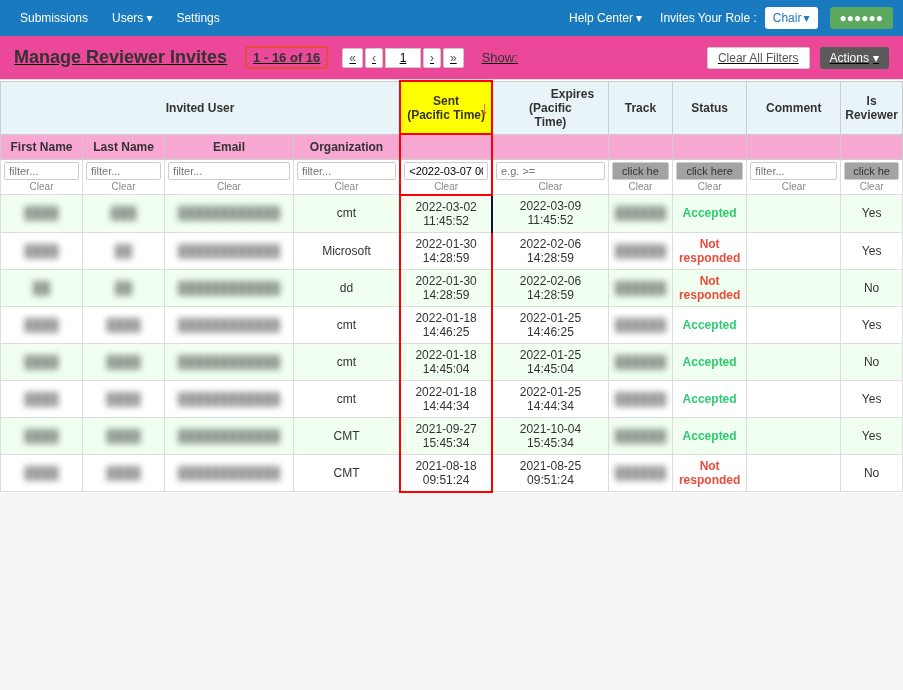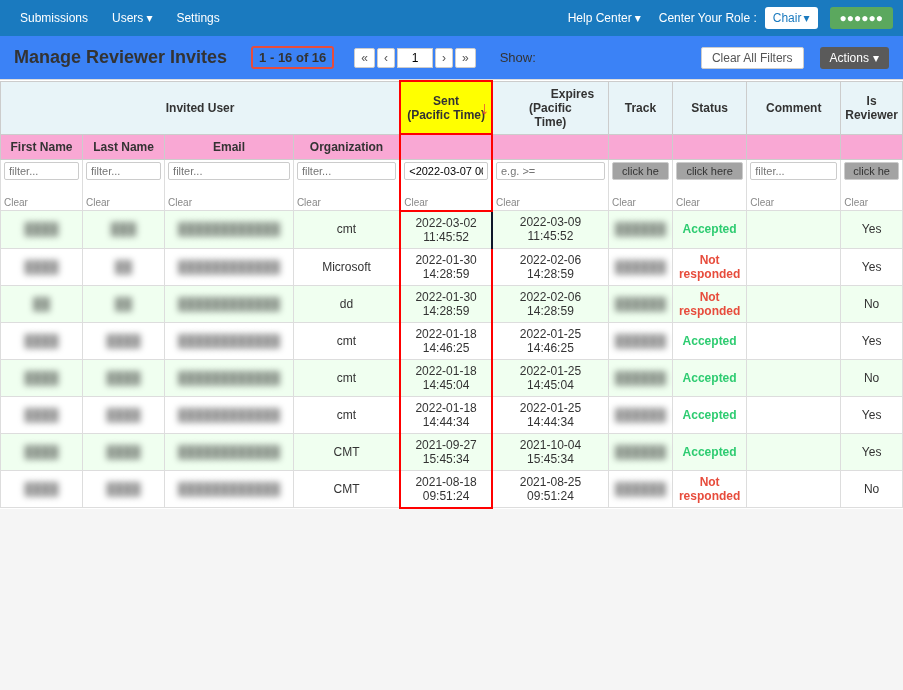--- a/index.html
+++ b/index.html
@@ -25,26 +25,27 @@
       gap: 3px;
     }
     .top-nav .spacer { flex: 1; }
     .top-nav .help-center { color: white; padding: 8px 10px; cursor: pointer; font-size: 13px; display: flex; align-items: center; gap: 3px; }
     .top-nav .select-role { color: white; font-size: 13px; padding: 8px 4px; display: flex; align-items: center; gap: 3px; }
     .top-nav .role-btn { background: #fff; color: #1a7abf; border: none; padding: 4px 8px; border-radius: 3px; cursor: pointer; font-size: 13px; display: flex; align-items: center; gap: 2px; }
     .top-nav .user-btn { background: #5ba85e; color: white; border: none; padding: 4px 10px; border-radius: 3px; cursor: pointer; font-size: 12px; margin-left: 8px; }
 
     
     .page-header {
-      background: #3b82f6;
+      background: #ec4899;
       padding: 10px 14px;
       display: flex;
       align-items: center;
-      gap: 16px;
+      gap: 10px;
       border-bottom: 1px solid #ddd;
+      text-decoration: underline;
     }
     .page-title { font-size: 18px; font-weight: bold; color: #333; margin-right: 8px; }
     .pagination-info {
       border: 2px solid #e74c3c;
       border-radius: 3px;
       padding: 2px 6px;
       color: #333;
       font-size: 13px;
       font-weight: bold;
     }
@@ -156,25 +157,25 @@
     }
     .filter-row input {
       width: 100%;
       border: 1px solid #ccc;
       padding: 2px 4px;
       font-size: 11px;
       border-radius: 2px;
     }
     .filter-row .clear-link {
       display: block;
-      text-align: left;
+      text-align: center;
       font-size: 10px;
       color: #888;
       cursor: pointer;
-      margin-top: 17px;
+      margin-top: 1px;
     }
     .click-btn {
       display: block;
       width: 100%;
       background: #a3a3a3;
       border: 1px solid #ccc;
       padding: 2px 4px;
       font-size: 11px;
       text-align: center;
       cursor: pointer;
@@ -213,21 +214,21 @@
   </div>
   <div class="nav-item">
     <span>Settings</span>
   </div>
   <div class="spacer"></div>
   <div class="help-center">
     <span>Help Center</span>
     <span>▾</span>
   </div>
   <div class="select-role">
-    <span>Center Your Role :</span>
+    <span>Invites Your Role :</span>
   </div>
   <button class="role-btn">
     <span>Chair</span>
     <span>▾</span>
   </button>
   <button class="user-btn">
     <span>●●●●●●</span>
   </button>
 </div>
 

